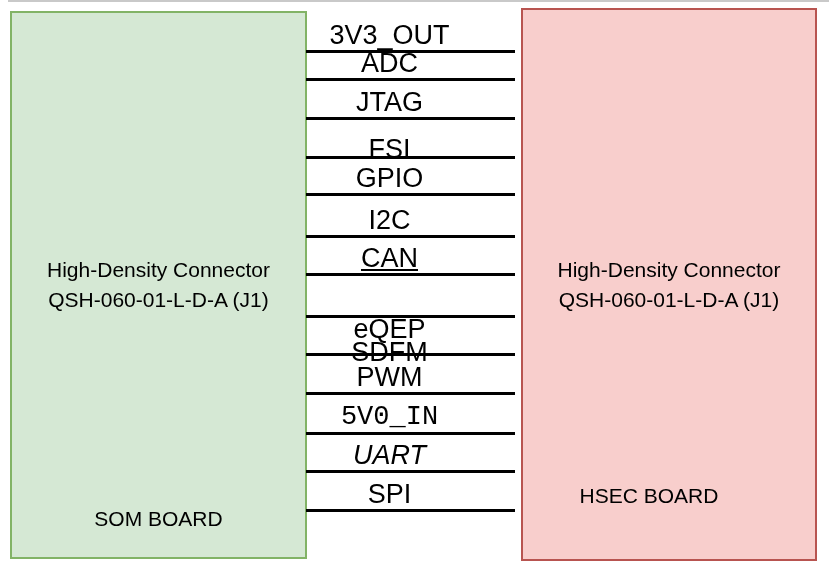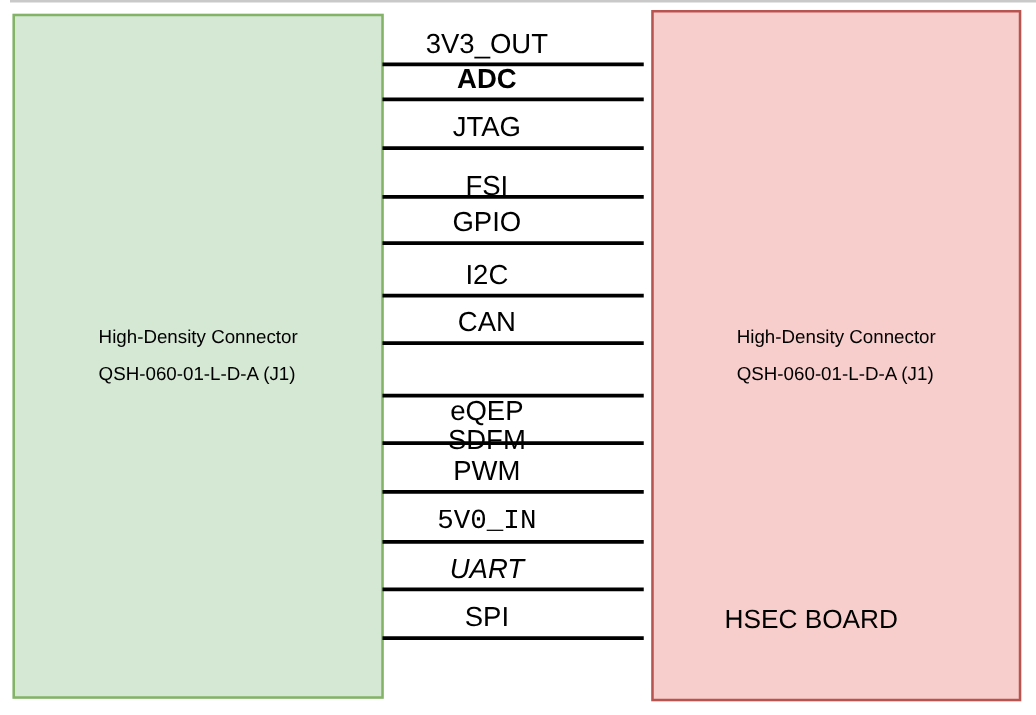--- a/index.html
+++ b/index.html
@@ -39,22 +39,22 @@
     width: 297px;
     height: 548px;
   }
   .board-right {
     left: 521px;
     top: 8px;
     width: 296px;
     height: 553px;
   }
   .conn-text {
-    text-align: left;
-    font-size: 15px;
+    text-align: center;
+    font-size: 21px;
     line-height: 30px;
     white-space: nowrap;
   }
   .board-name {
     position: absolute;
     left: 0;
     right: 0;
     text-align: center;
     font-size: 21px;
     line-height: 24px;
@@ -74,61 +74,62 @@
     height: 2.6px;
     background: #000000;
   }
   .sig-label {
     position: absolute;
     left: 306px;
     width: 209px;
     height: 26px;
     line-height: 26px;
     text-align: center;
-    font-size: 22px;
+    font-size: 27px;
     white-space: nowrap;
     transform: translateX(-21px);
   }
 </style>
 </head>
 <body>
 
 <div class="canvas">
 
   <div class="top-edge"></div>
 
   <div class="board board-left" style="background-color: rgb(213, 232, 212); border-color: rgb(130, 179, 102);">
     <div class="conn-text">
       <div>High-Density Connector</div>
       <div>QSH-060-01-L-D-A (J1)</div>
     </div>
+    <div class="board-name">SOM BOARD</div>
   </div>
 
   <div class="board board-right" style="background-color: rgb(248, 206, 204); border-color: rgb(184, 84, 80);">
     <div class="conn-text">
       <div>High-Density Connector</div>
       <div>QSH-060-01-L-D-A (J1)</div>
     </div>
     <div class="board-name">HSEC BOARD</div>
   </div>
 
   <div id="signals">
       <div class="sig-label" style="top: 22px;">3V3_OUT</div>
       <div class="sig-line" style="top: 50px; background: rgb(0, 0, 0);"></div>
-      <div class="sig-label" style="top: 50px; font-weight: bold;">ADC</div>
+      <div class="sig-label" style="top: 50px;">ADC</div>
       <div class="sig-line" style="top: 78px; background: rgb(0, 0, 0);"></div>
       <div class="sig-label" style="top: 89px;">JTAG</div>
       <div class="sig-line" style="top: 117px; background: rgb(0, 0, 0);"></div>
       <div class="sig-label" style="top: 136px;">FSI</div>
       <div class="sig-line" style="top: 156px; background: rgb(0, 0, 0);"></div>
       <div class="sig-label" style="top: 165px;">GPIO</div>
       <div class="sig-line" style="top: 193px; background: rgb(0, 0, 0);"></div>
       <div class="sig-label" style="top: 207px;">I2C</div>
       <div class="sig-line" style="top: 235px; background: rgb(0, 0, 0);"></div>
-      <div class="sig-label" style="top: 245px;">CAN</div>
+      <div class="sig-label" style="top: 245px; text-decoration: underline;">CAN</div>
       <div class="sig-line" style="top: 273px; background: rgb(0, 0, 0);"></div>
       <div class="sig-label" style="top: 287px; margin-top: 29px;">eQEP</div>
       <div class="sig-line" style="top: 315px; background: rgb(0, 0, 0);"></div>
       <div class="sig-label" style="top: 339px;">SDFM</div>
       <div class="sig-line" style="top: 353px; background: rgb(0, 0, 0);"></div>
       <div class="sig-label" style="top: 364px;">PWM</div>
       <div class="sig-line" style="top: 392px; background: rgb(0, 0, 0);"></div>
       <div class="sig-label" style="top: 404px; font-family: Liberation Mono, monospace;">5V0_IN</div>
       <div class="sig-line" style="top: 432px; background: rgb(0, 0, 0);"></div>
       <div class="sig-label" style="top: 442px; font-style: italic;">UART</div>

